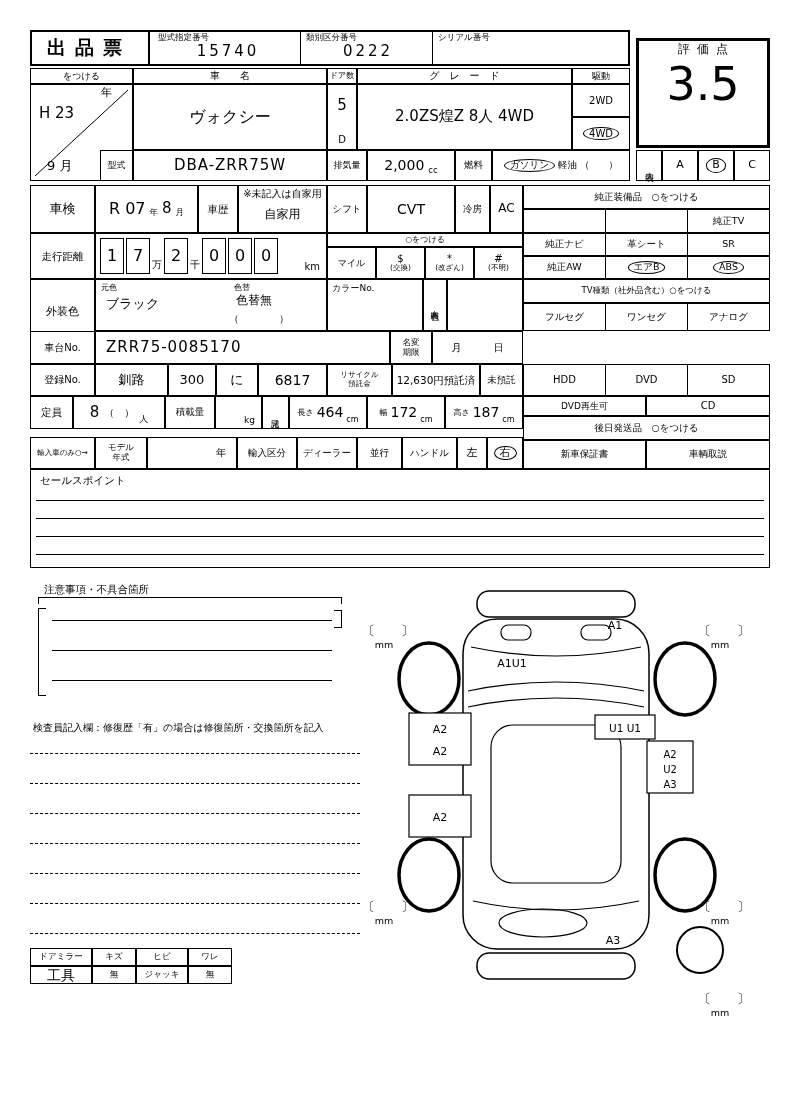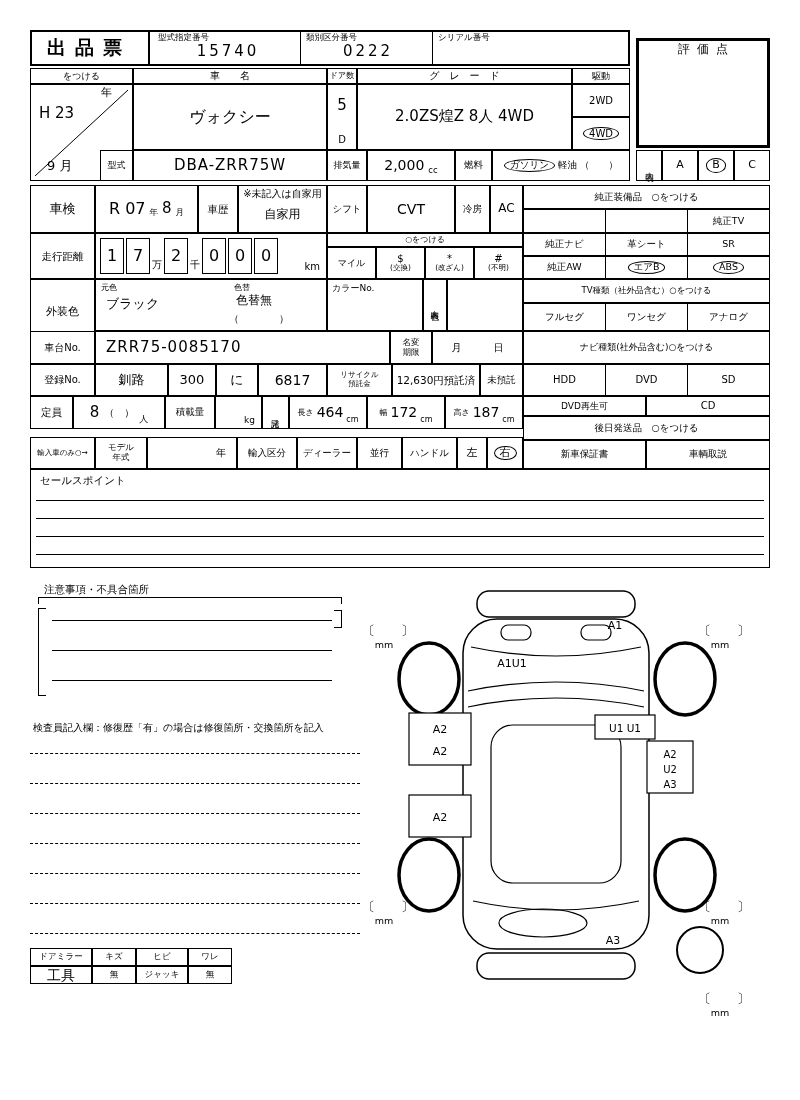--- a/index.html
+++ b/index.html
@@ -30,20 +30,21 @@
   <div class="nb" style="left:300px;top:31px;width:0;height:34px;border-left:1px solid #000"></div>
   <div class="nb" style="left:432px;top:31px;width:0;height:34px;border-left:1px solid #000"></div>
   <div class="nb" style="left:158px;top:33px;font-size:8.5px">型式指定番号</div>
   <div class="nb" style="left:158px;top:43px;width:140px;text-align:center;font-size:15px;letter-spacing:3px">15740</div>
   <div class="nb" style="left:306px;top:33px;font-size:8.5px">類別区分番号</div>
   <div class="nb" style="left:306px;top:43px;width:124px;text-align:center;font-size:15px;letter-spacing:3px">0222</div>
   <div class="nb" style="left:438px;top:33px;font-size:8.5px">シリアル番号</div>
 
   <div class="nb" style="left:636px;top:38px;width:134px;height:110px;border:3px solid #000;background:#fff"></div>
   <div class="nb" style="left:636px;top:43px;width:134px;text-align:center;font-size:12px;letter-spacing:7px;padding-left:7px">評価点</div>
+  <div class="nb" style="left:636px;top:58px;width:134px;text-align:center;font-size:46px">3.5</div>
 
   <div class="cell vt" style="left:636px;top:150px;width:26px;height:31px;font-size:9px">内装</div>
   <div class="cell" style="left:662px;top:150px;width:36px;height:31px;font-size:11px">A</div>
   <div class="cell" style="left:698px;top:150px;width:36px;height:31px;font-size:11px">
       <span class="circ2">B</span>
     </div>
   <div class="cell" style="left:734px;top:150px;width:36px;height:31px;font-size:11px">C</div>
 
   <div class="cell" style="left:30px;top:68px;width:103px;height:16px;font-size:9px">をつける</div>
   <div class="cell" style="left:133px;top:68px;width:194px;height:16px;font-size:10px">車　　名</div>
@@ -222,21 +223,20 @@
   <div class="cell" style="left:605px;top:256px;width:83px;height:23px">
       <span class="circ2" style="font-size:9.5px">エアB</span>
     </div>
   <div class="cell" style="left:687px;top:256px;width:83px;height:23px">
       <span class="circ2" style="font-size:9.5px">ABS</span>
     </div>
   <div class="cell" style="left:523px;top:279px;width:247px;height:24px;font-size:8.5px">TV種類（社外品含む）○をつける</div>
   <div class="cell" style="left:523px;top:303px;width:83px;height:28px;font-size:9.5px">フルセグ</div>
   <div class="cell" style="left:605px;top:303px;width:83px;height:28px;font-size:9.5px">ワンセグ</div>
   <div class="cell" style="left:687px;top:303px;width:83px;height:28px;font-size:9.5px">アナログ</div>
-  <div class="cell" style="left:523px;top:331px;width:247px;height:33px;font-size:9px">ナビ種類(社外品含む)○をつける</div>
   <div class="cell" style="left:523px;top:364px;width:83px;height:32px;font-size:10px">HDD</div>
   <div class="cell" style="left:605px;top:364px;width:83px;height:32px;font-size:10px">DVD</div>
   <div class="cell" style="left:687px;top:364px;width:83px;height:32px;font-size:10px">SD</div>
   <div class="cell" style="left:523px;top:396px;width:123px;height:20px;font-size:9px">DVD再生可</div>
   <div class="cell" style="left:646px;top:396px;width:124px;height:20px;font-size:10px">CD</div>
   <div class="cell" style="left:523px;top:440px;width:123px;height:29px;font-size:9.5px">新車保証書</div>
   <div class="cell" style="left:523px;top:416px;width:247px;height:24px;font-size:9.5px">後日発送品　○をつける</div>
   <div class="cell" style="left:646px;top:440px;width:124px;height:29px;font-size:9.5px">車輌取説</div>
 
   <div class="nb" style="left:30px;top:469px;width:740px;height:99px;border:1.5px solid #000;background:#fff"></div>

